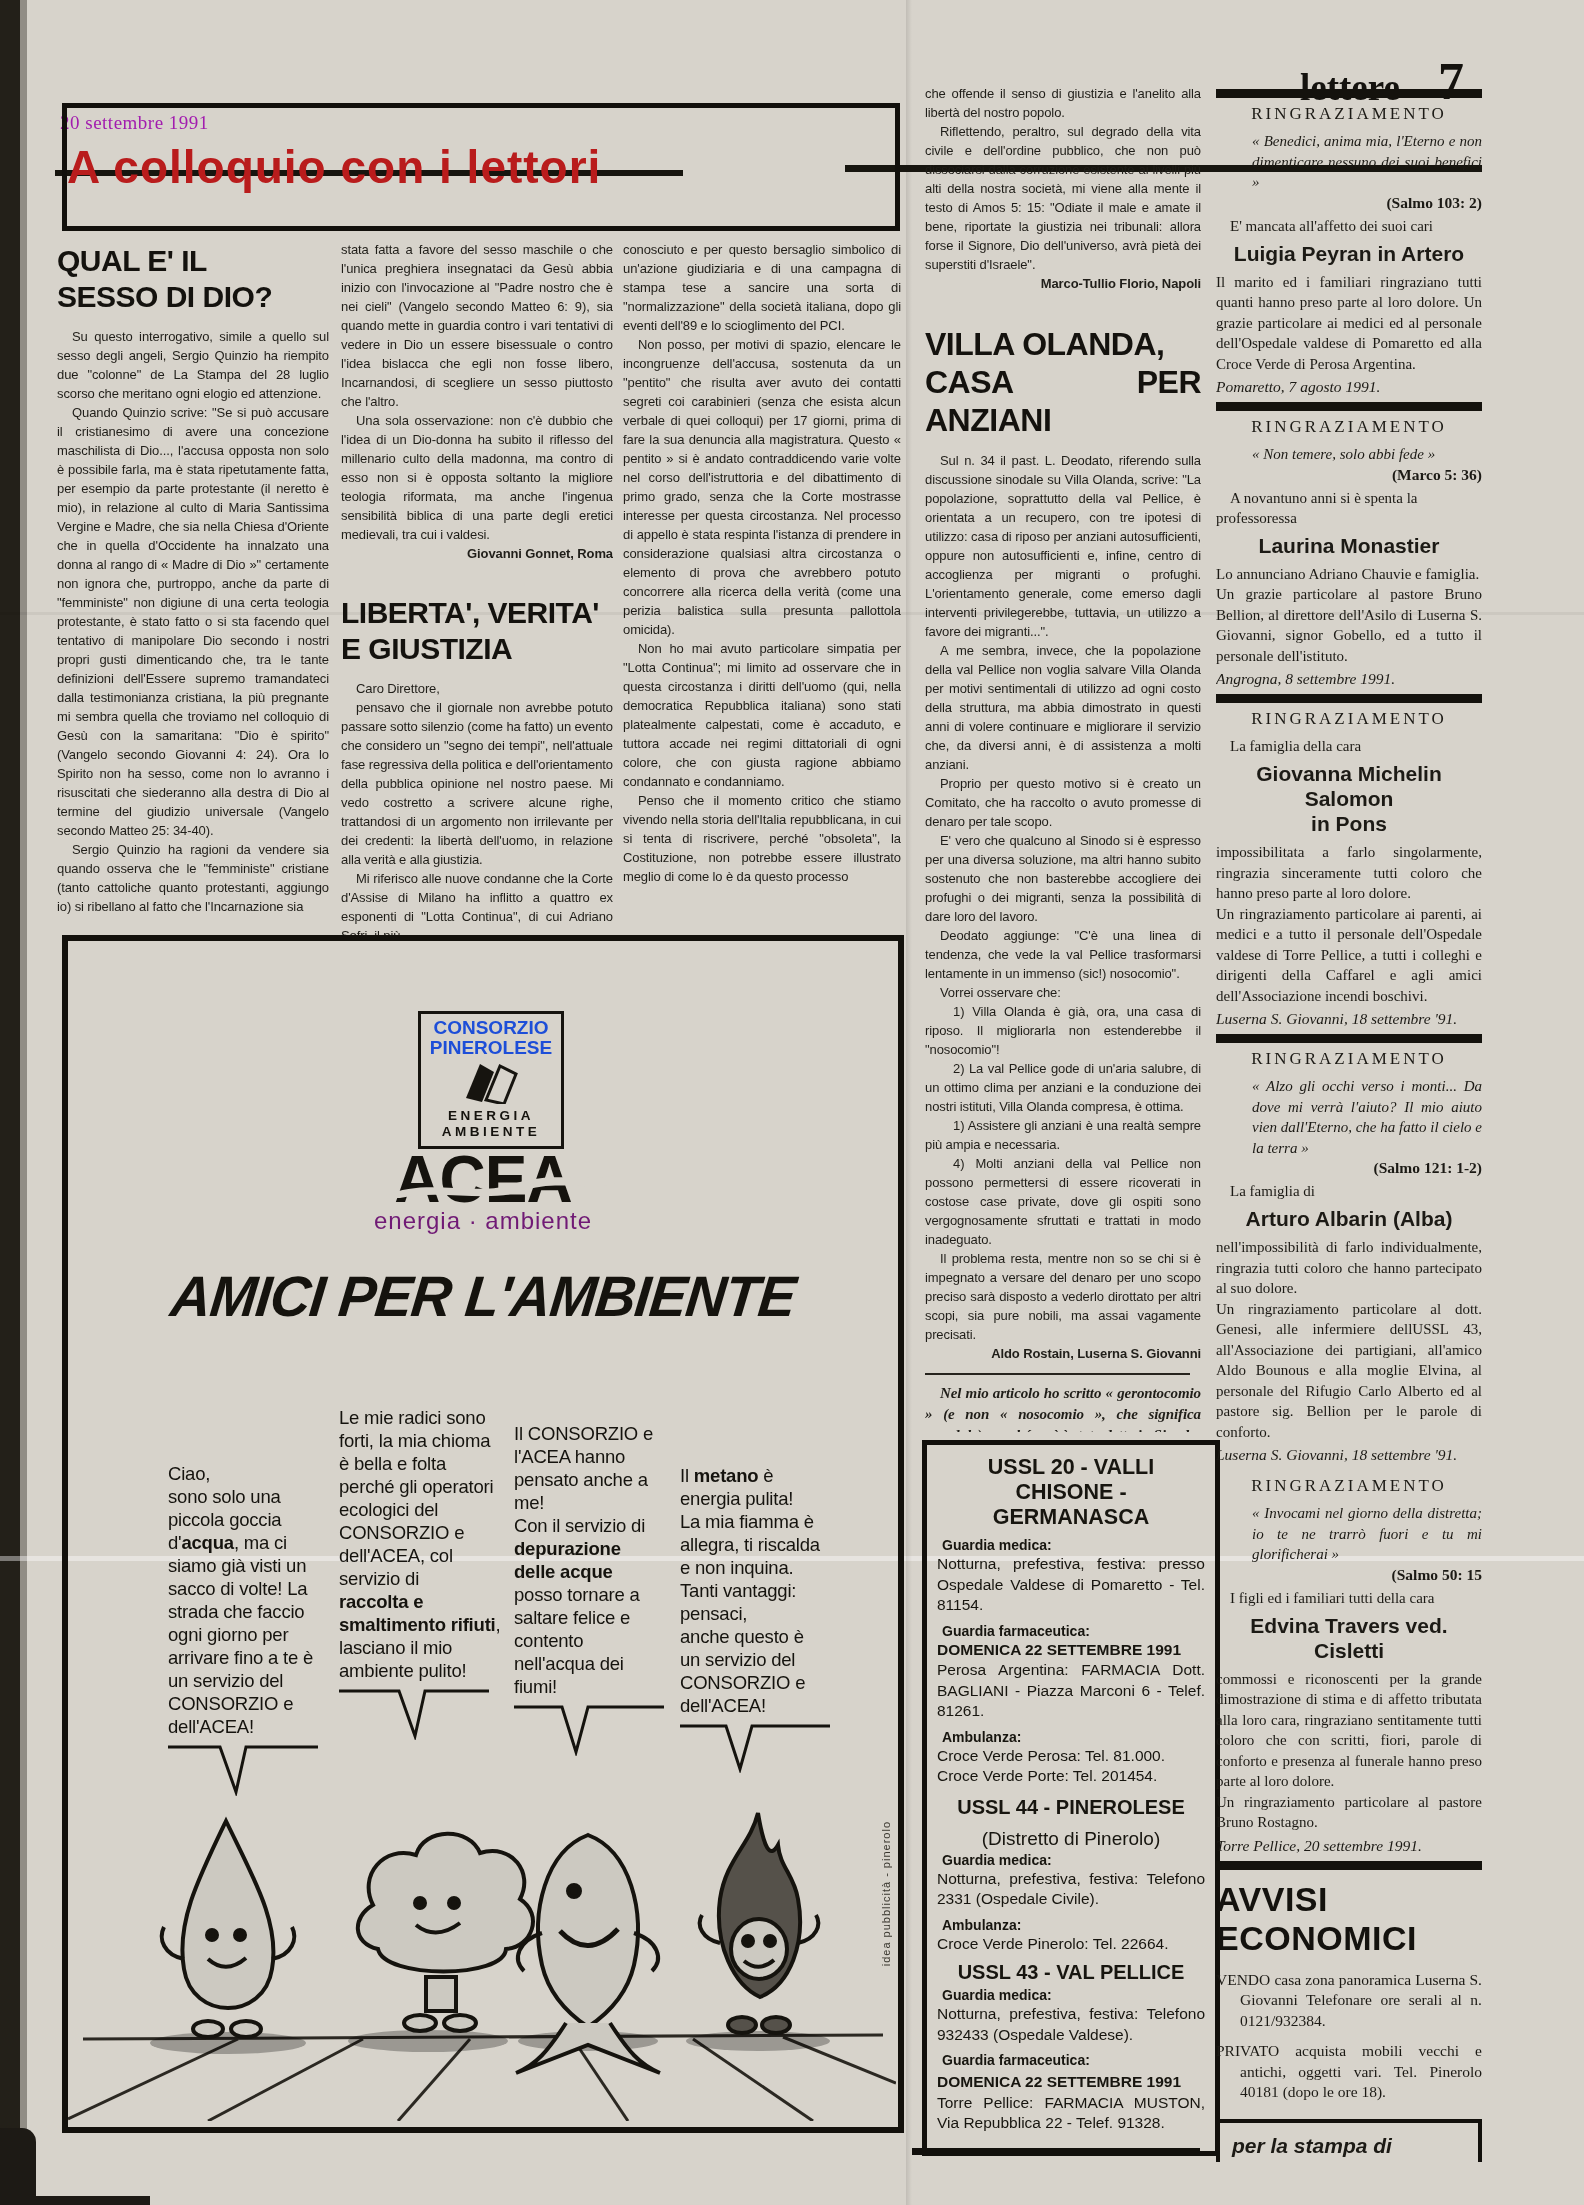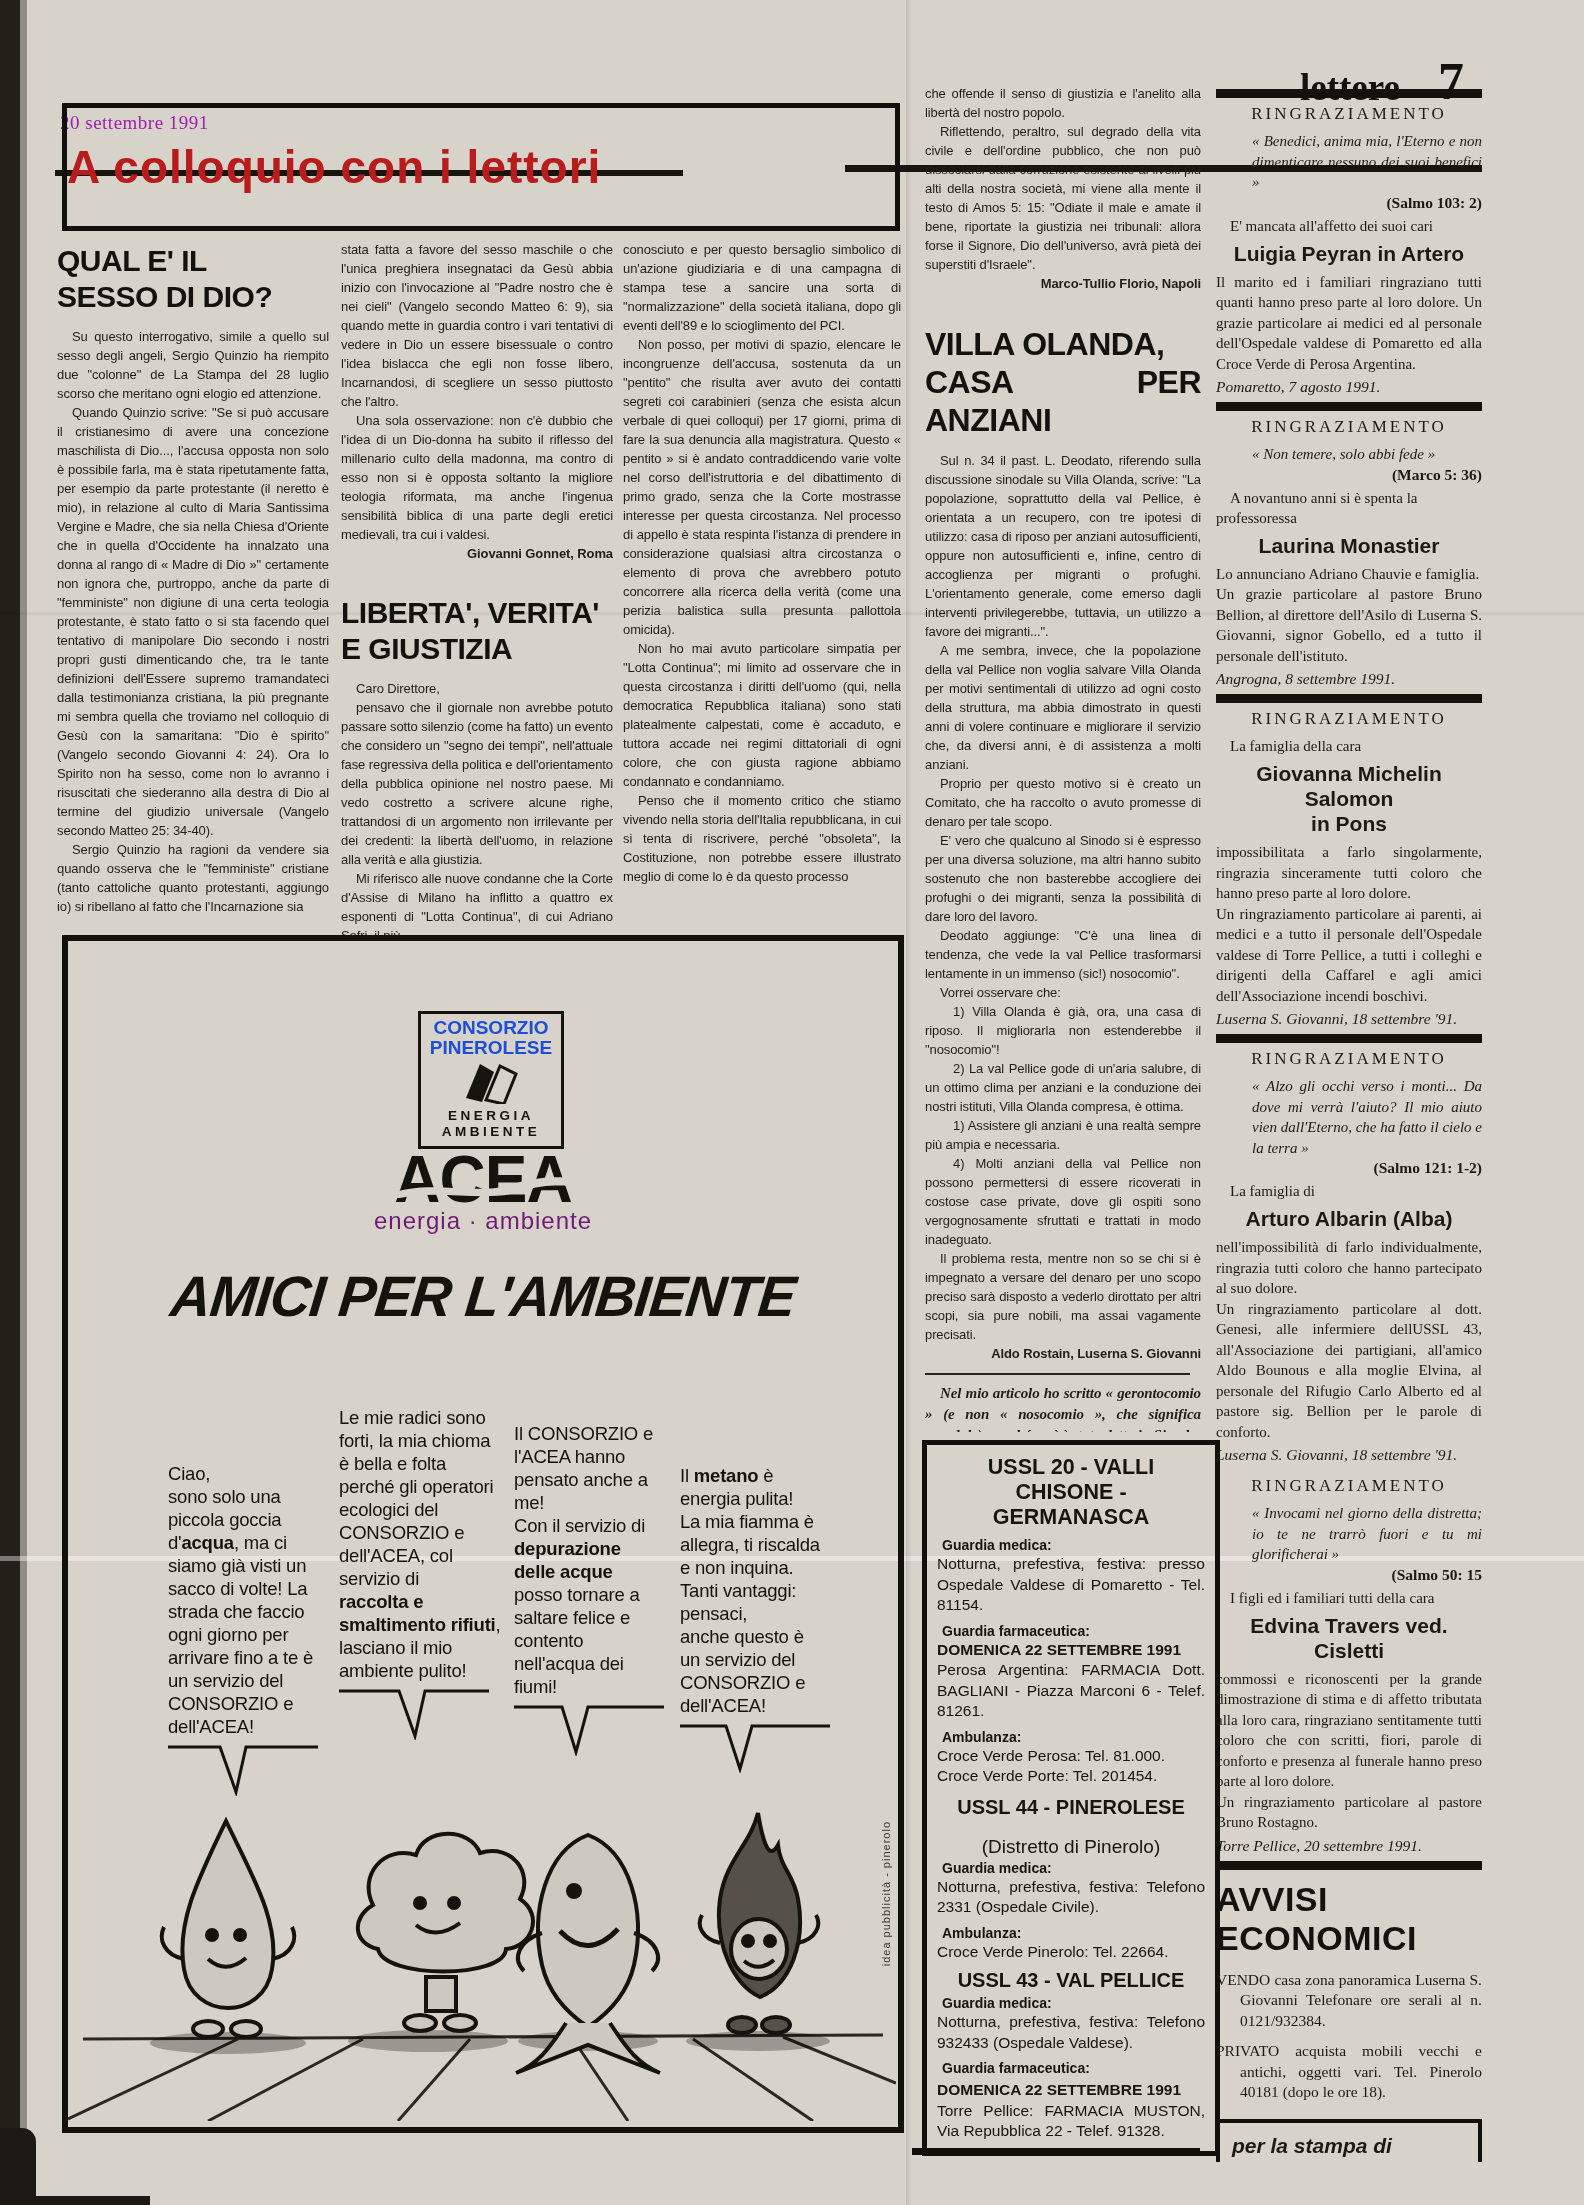--- a/index.html
+++ b/index.html
@@ -32,21 +32,21 @@
             white-space:pre-line;margin:0 0 12px;text-indent:0;}
   .headline.mt{margin-top:32px;}
   .sig{text-align:right;font-weight:bold;text-indent:0;margin:3px 0 8px;}
   .salut{text-indent:0;margin-bottom:2px;}
   .note-rule{height:2px;background:#26231d;margin:10px 0 8px;width:96%;}
   .ed-note{font:italic bold 15px/21px "Liberation Serif",serif;text-indent:18px;margin:0;}
   
   .ussl{left:922px;top:1440px;width:268px;height:700px;border:5px solid #12100c;padding:6px 10px 0 10px;
         overflow:hidden;font-family:"Liberation Sans",sans-serif;color:#17150f;}
   .ussl .h{text-align:center;font-weight:bold;font-size:21.5px;line-height:25px;margin:4px 0 2px;white-space:pre-line;}
-  .ussl .hsub{text-align:center;font-size:19px;margin:16px 0 2px;}
+  .ussl .hsub{text-align:center;font-size:19px;margin:8px 0 2px;}
   .ussl .lab{font-weight:bold;font-size:14px;margin:7px 5px 1px;}
   .ussl .ln{font-size:15.5px;line-height:20.5px;text-align:justify;margin:0;}
   .ussl .lnb{font-weight:bold;}
   .ussl-underbar{left:912px;top:2148px;width:288px;height:7px;background:#12100c;}
   
   .rcol{left:1216px;top:84px;width:266px;height:2078px;overflow:hidden;
         font-family:"Liberation Serif",serif;color:#1c1a15;}
   .rz-bar{height:9px;background:#14120d;margin:5px 0 6px;}
   .rz-head{text-align:center;font-size:17px;letter-spacing:3px;margin:6px 0 7px;}
   .rz-quote{font-style:italic;font-size:15px;line-height:20.5px;margin:0 0 0 36px;text-align:justify;}

